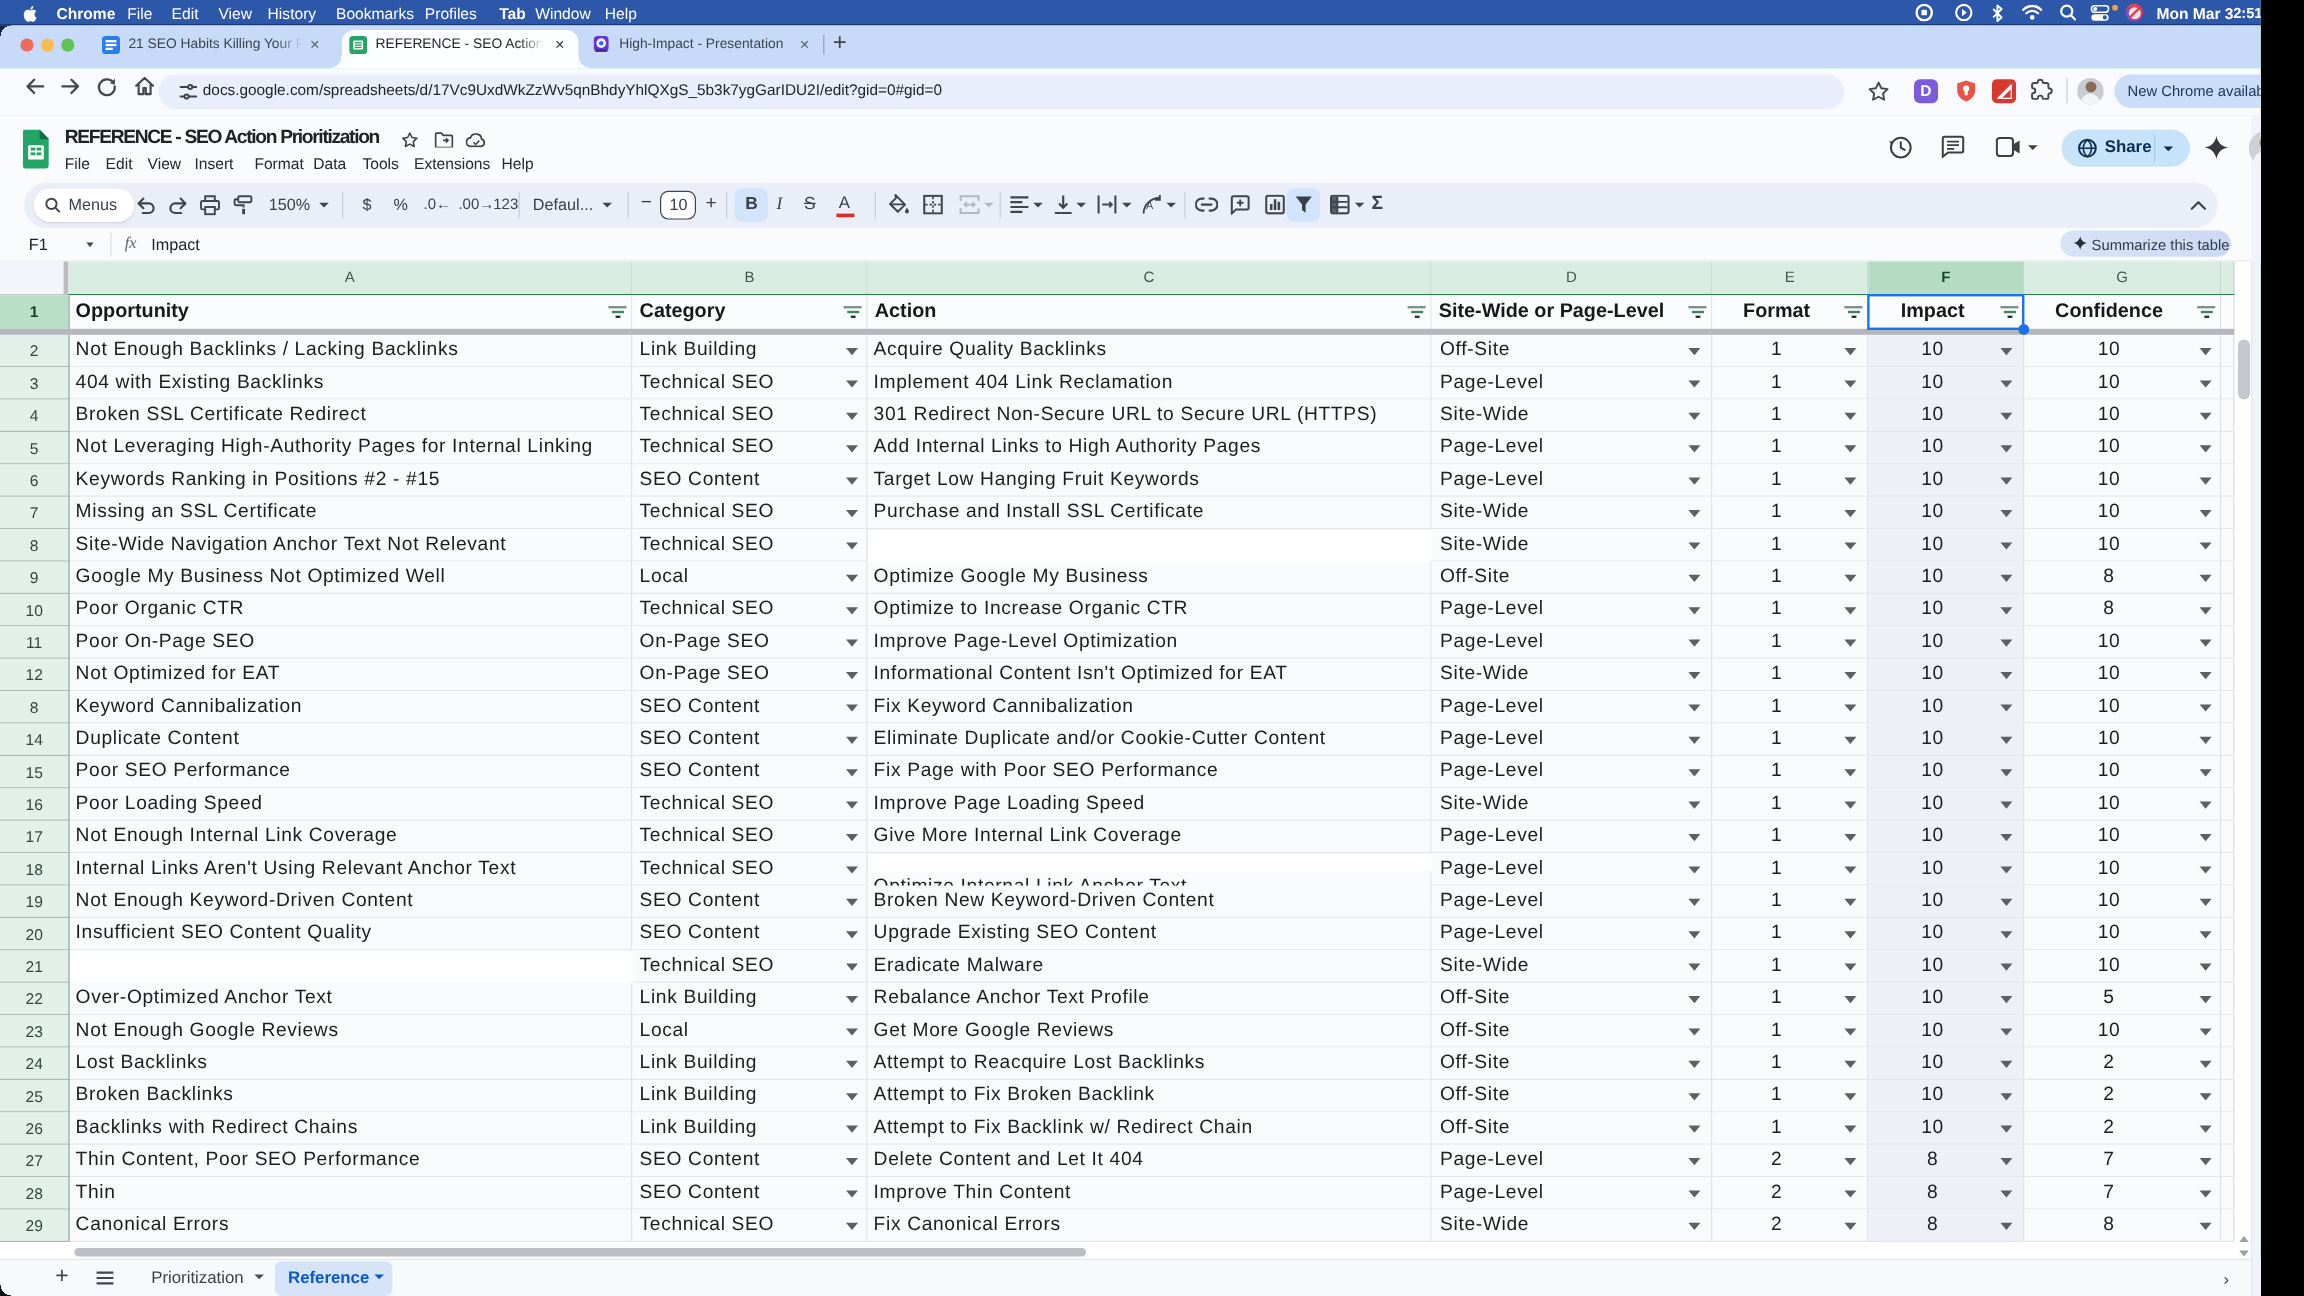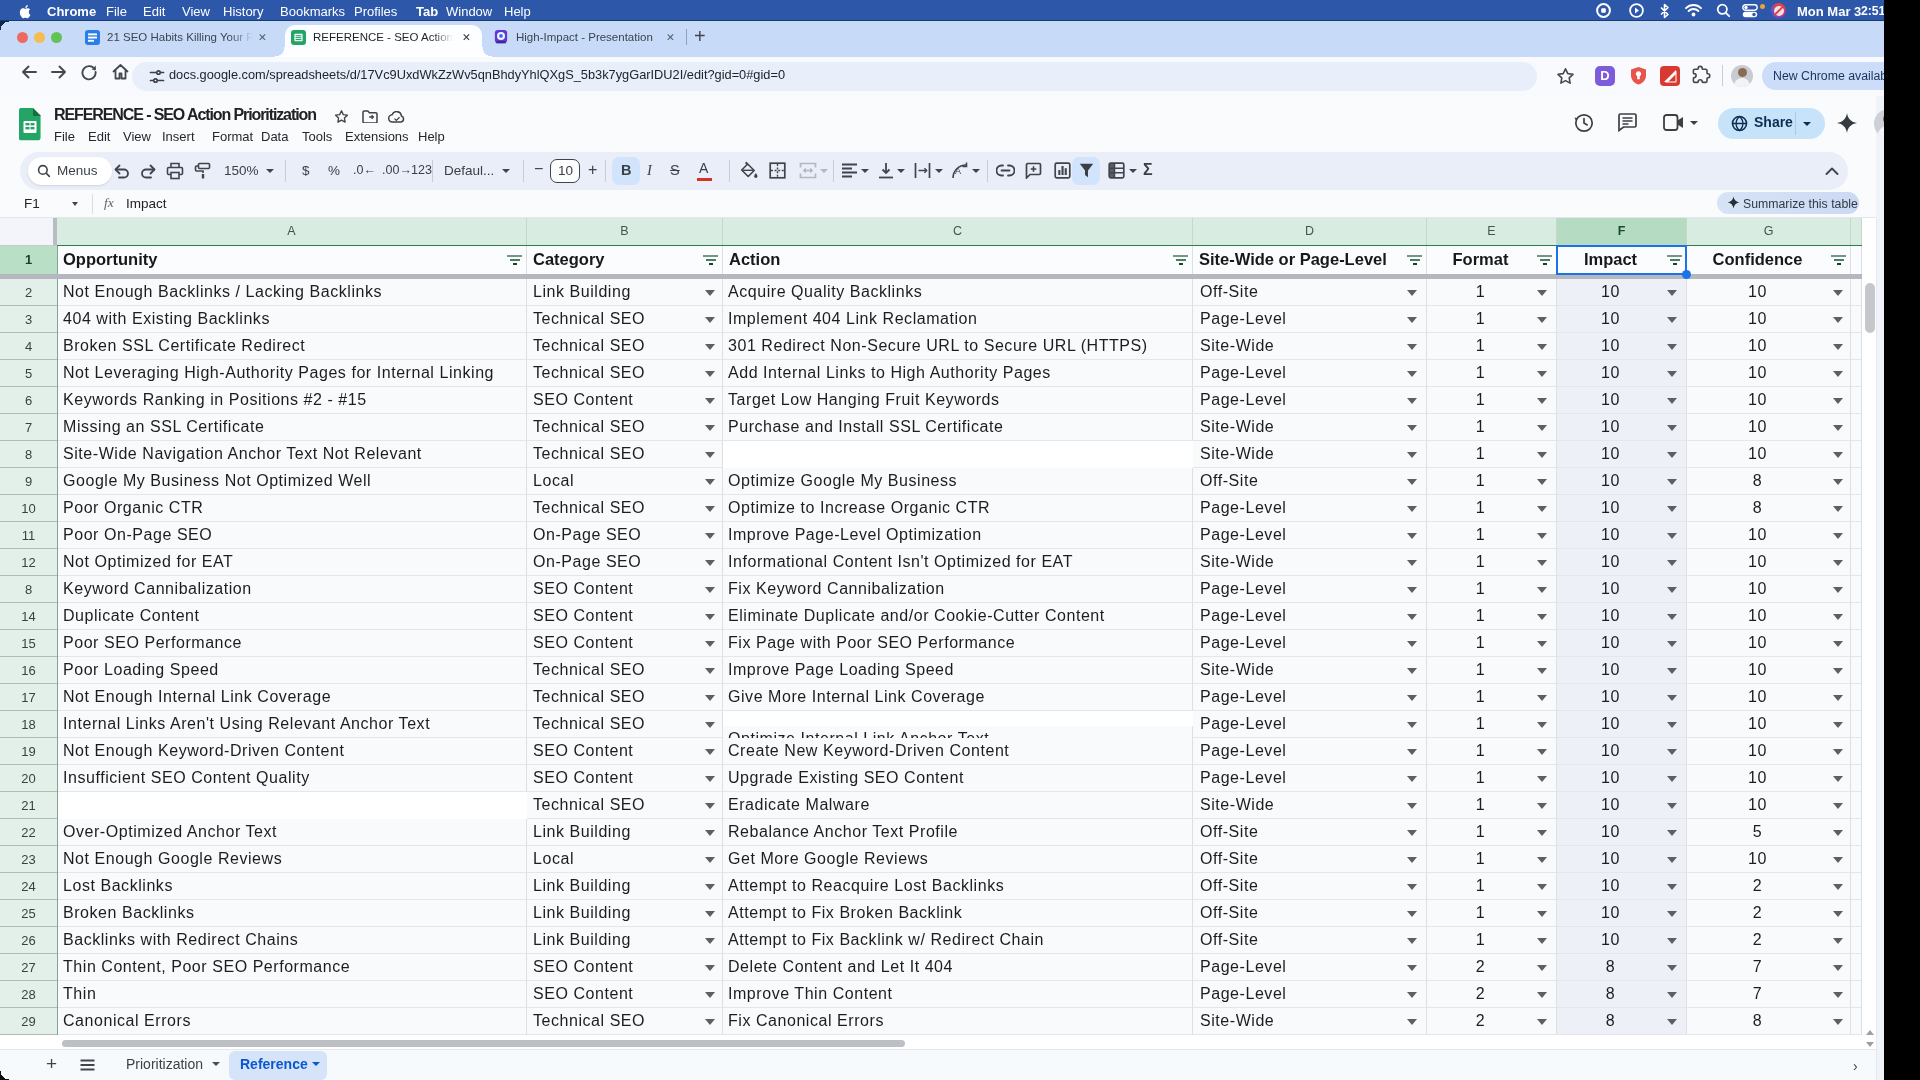--- a/index.html
+++ b/index.html
@@ -661,21 +661,21 @@
 <div class="dcell" style="left:1687px;top:493px;width:164px;height:27px;text-align:center;padding-right:22px">10</div>
 <div class="dcell" style="left:1851px;top:493px;width:11px;height:27px"></div>
 <div class="ddt" style="left:705px;top:504px"></div>
 <div class="ddt" style="left:1407px;top:504px"></div>
 <div class="ddt" style="left:1537px;top:504px"></div>
 <div class="ddt" style="left:1667px;top:504px"></div>
 <div class="ddt" style="left:1833px;top:504px"></div>
 <div class="gut" style="top:520px;height:27px;line-height:27px">19</div>
 <div class="dcell" style="left:57px;top:520px;width:470px;height:27px;padding-left:6px">Not Enough Keyword-Driven Content</div>
 <div class="dcell" style="left:527px;top:520px;width:196px;height:27px;padding-left:6px">SEO Content</div>
-<div class="dcell" style="left:723px;top:520px;width:470px;height:27px;padding-left:5px">Create New Keyword-Driven Content</div>
+<div class="dcell" style="left:723px;top:520px;width:470px;height:27px;padding-left:5px">Broken New Keyword-Driven Content</div>
 <div class="dcell" style="left:1193px;top:520px;width:234px;height:27px;padding-left:7px">Page-Level</div>
 <div class="dcell" style="left:1427px;top:520px;width:130px;height:27px;text-align:center;padding-right:22px">1</div>
 <div class="dcell" style="left:1557px;top:520px;width:130px;height:27px;text-align:center;padding-right:22px;background:#edf1f7">10</div>
 <div class="dcell" style="left:1687px;top:520px;width:164px;height:27px;text-align:center;padding-right:22px">10</div>
 <div class="dcell" style="left:1851px;top:520px;width:11px;height:27px"></div>
 <div class="ddt" style="left:705px;top:531px"></div>
 <div class="ddt" style="left:1407px;top:531px"></div>
 <div class="ddt" style="left:1537px;top:531px"></div>
 <div class="ddt" style="left:1667px;top:531px"></div>
 <div class="ddt" style="left:1833px;top:531px"></div>

